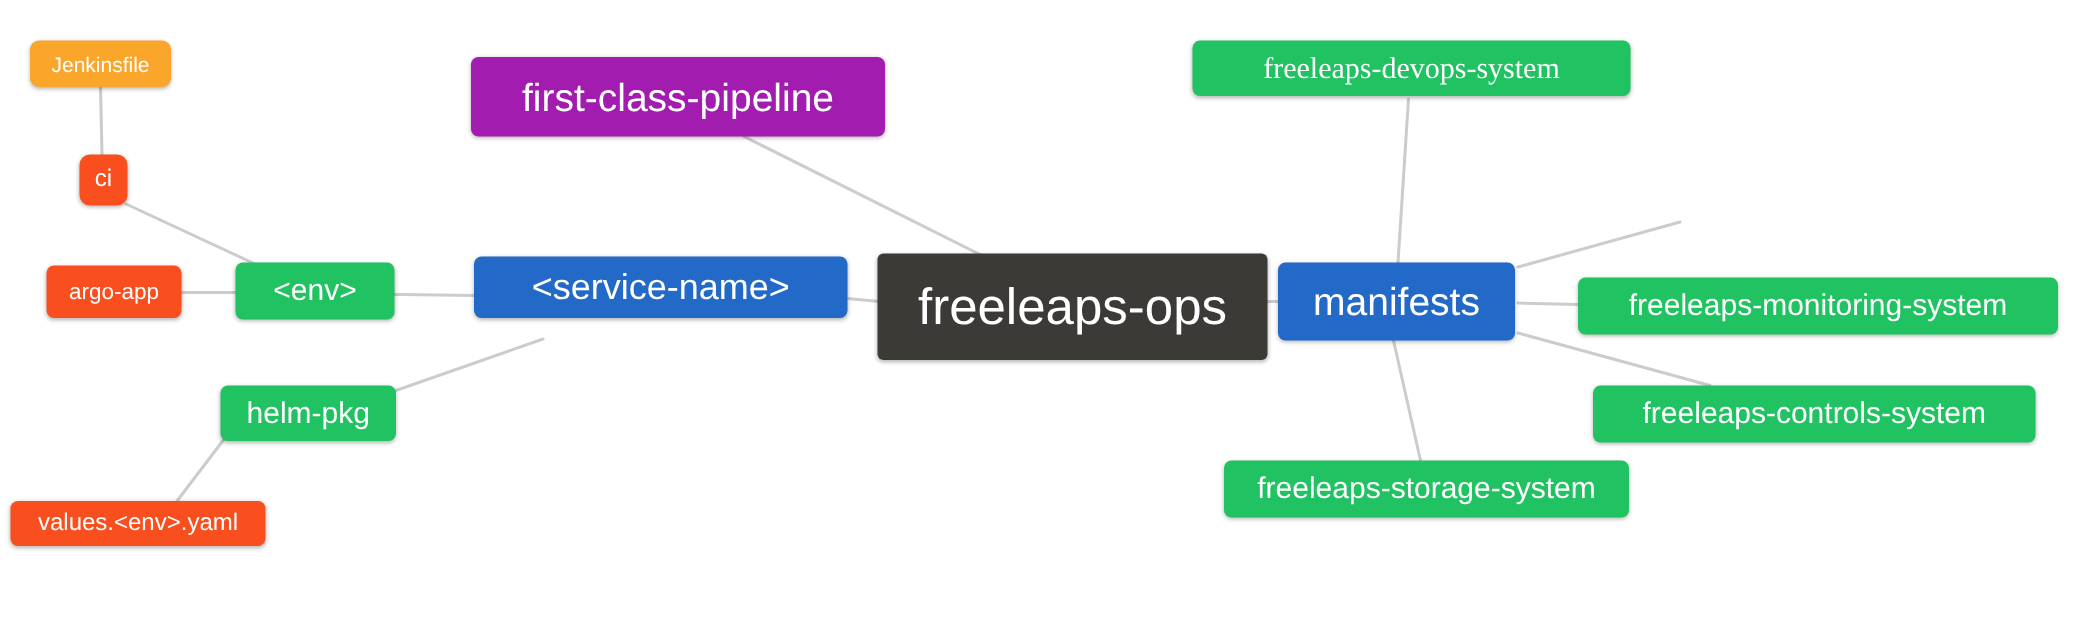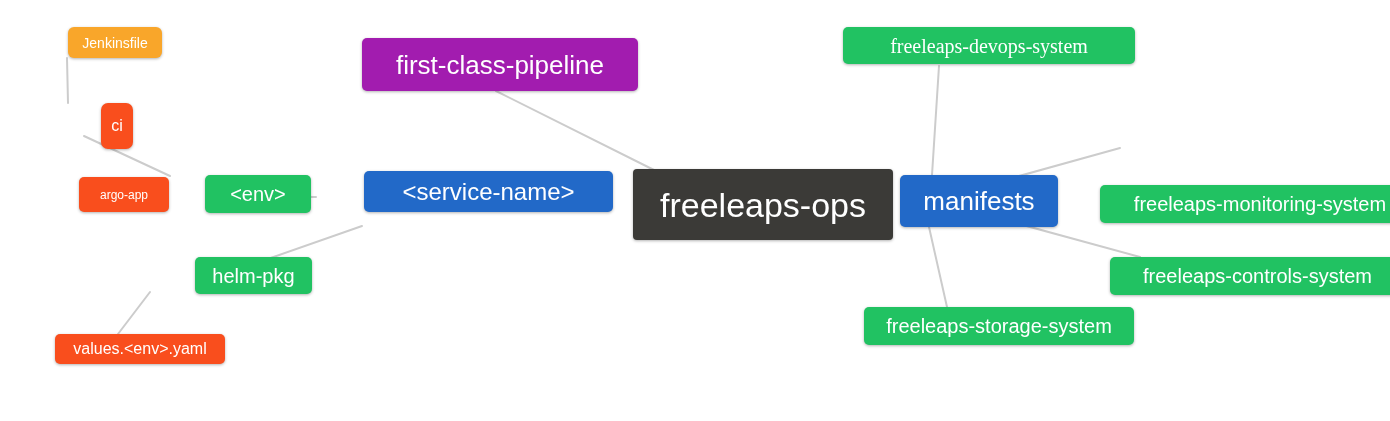--- a/index.html
+++ b/index.html
@@ -30,26 +30,25 @@
     display: flex;
     align-items: center;
     justify-content: center;
     color: #ffffff;
     border-radius: 5px;
     box-shadow: 0 1px 3px rgba(0,0,0,0.3);
     white-space: nowrap;
     cursor: pointer;
     user-select: none;
     line-height: 1;
-    margin-left: 48px;
   }
   
   .n-jenkinsfile          { left:   20px; top:  27px; width:  94px; height: 31px; font-size: 14px; border-radius: 6px; }
-  .n-ci                   { left:   53px; top: 103px; width:  32px; height: 46px; font-size: 16px; border-radius: 7px; text-align: center; }
-  .n-argo-app             { left:   31px; top: 177px; width:  90px; height: 35px; font-size: 12px; }
+  .n-ci                   { left:   53px; top: 103px; width:  32px; height: 34px; font-size: 16px; border-radius: 7px; text-align: center; }
+  .n-argo-app             { left:   31px; top: 177px; width:  90px; height: 35px; font-size: 15px; }
   .n-env                  { left:  157px; top: 175px; width:  106px; height: 38px; font-size: 20px; }
   .n-helm-pkg             { left:  147px; top: 257px; width: 117px; height: 37px; font-size: 20px; }
   .n-values-env-yaml      { left:    7px; top: 334px; width: 170px; height: 30px; font-size: 16px; }
   .n-first-class-pipeline { left:  314px; top:  38px; width: 276px; height: 53px; font-size: 26px; }
   .n-service-name         { left:  316px; top: 171px; width: 249px; height: 41px; font-size: 24px; }
   .n-freeleaps-ops        { left:  585px; top: 169px; width: 260px; height: 71px; font-size: 34px; border-radius: 4px; }
   .n-manifests            { left:  852px; top: 175px; width: 158px; height: 52px; font-size: 26px; }
   .n-devops-system        { left:  795px; top:  27px; width: 292px; height: 37px; font-size: 20px; font-family: Liberation Serif, serif; }
   .n-network-system       { left: 1053px; top: 112px; width: 294px; height: 38px; font-size: 20px; }
   .n-monitoring-system    { left: 1052px; top: 185px; width: 320px; height: 38px; font-size: 20px; }

